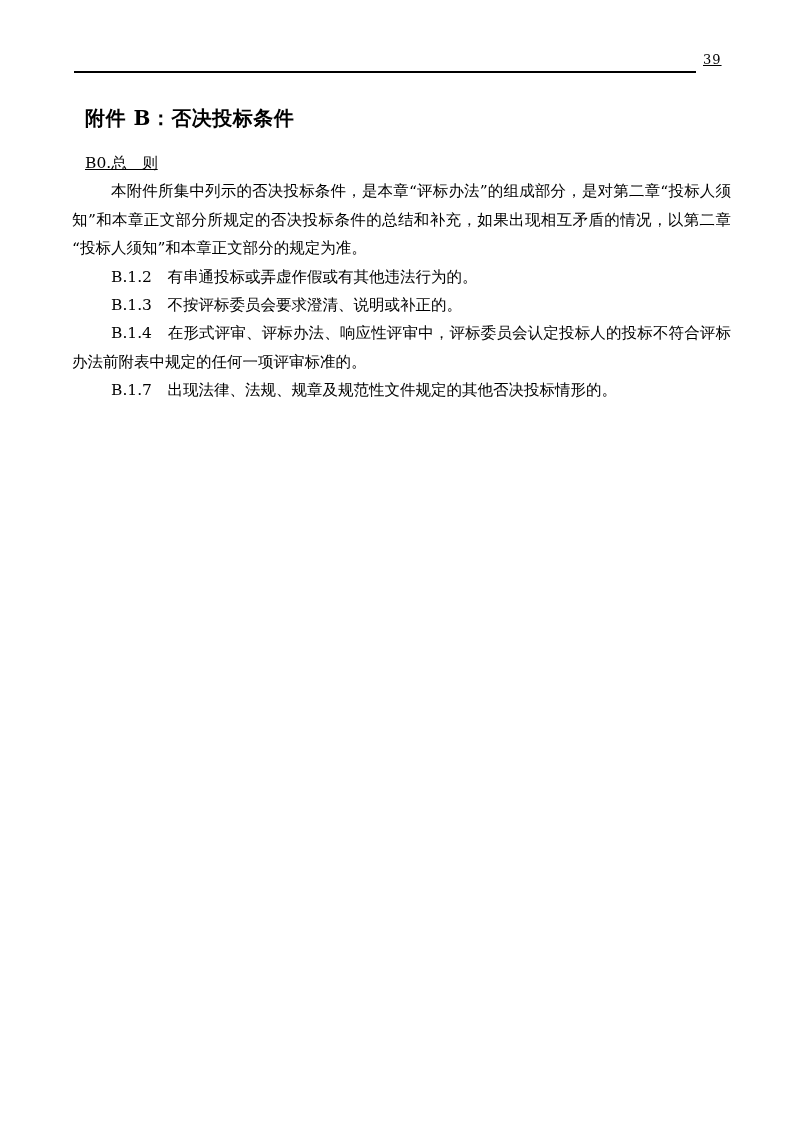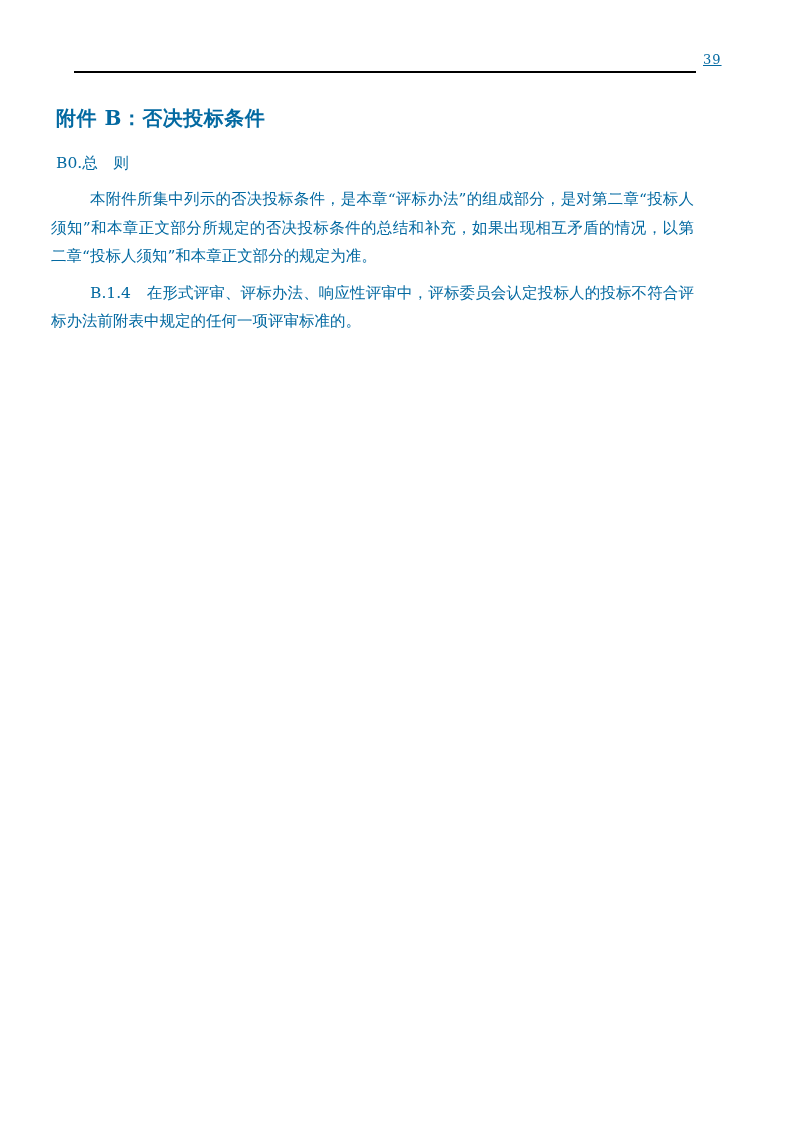--- a/index.html
+++ b/index.html
@@ -5,21 +5,21 @@
   html, body {
     margin: 0;
     padding: 0;
     background: #ffffff;
   }
   .page {
     position: relative;
     width: 793px;
     height: 1122px;
     background: #ffffff;
-    color: #0369a1;
+    color: #000000;
     font-family: "DejaVu Serif", "Liberation Serif", serif;
     overflow: hidden;
   }
   .page-number {
     position: absolute;
     top: 52px;
     left: 703px;
     font-size: 13px;
     line-height: 16px;
     text-decoration: underline;
@@ -28,41 +28,42 @@
   .header-rule {
     position: absolute;
     left: 74px;
     top: 71px;
     width: 622px;
     height: 2px;
     background: #000000;
   }
   .content {
     position: absolute;
-    left: 43px;
+    left: 72px;
     top: 103px;
     width: 659px;
     font-size: 15.5px;
     line-height: 28.4px;
     text-align: justify;
   }
   .doc-title {
     font-size: 20px;
     font-weight: bold;
     line-height: 30px;
     margin: 0 0 11px 13px;
     text-align: left;
     letter-spacing: 0.5px;
   }
   .sec-heading {
     margin: 16px 0 0 13px;
     text-align: left;
+    text-decoration: underline;
   }
   .body-para {
-    margin: 8px;
+    margin: 0;
     text-indent: 39px;
   }
 </style>
 </head>
 <body>
 
 <div class="page">
 
   <span class="page-number">39</span>
 
@@ -72,21 +73,24 @@
 
     <h1 class="doc-title">附件 B：否决投标条件</h1>
 
     <p class="sec-heading">B0.总　则</p>
 
     <p class="body-para">本附件所集中列示的否决投标条件，是本章“评标办法”的组成部分，是对第二章“投标人须知”和本章正文部分所规定的否决投标条件的总结和补充，如果出现相互矛盾的情况，以第二章“投标人须知”和本章正文部分的规定为准。</p>
 
 
 
 
+    <p class="body-para">B.1.2　有串通投标或弄虚作假或有其他违法行为的。</p>
 
+    <p class="body-para">B.1.3　不按评标委员会要求澄清、说明或补正的。</p>
 
     <p class="body-para">B.1.4　在形式评审、评标办法、响应性评审中，评标委员会认定投标人的投标不符合评标办法前附表中规定的任何一项评审标准的。</p>
 
 
 
+    <p class="body-para">B.1.7　出现法律、法规、规章及规范性文件规定的其他否决投标情形的。</p>
 
   </main>
 </div>
 
 </body></html>

